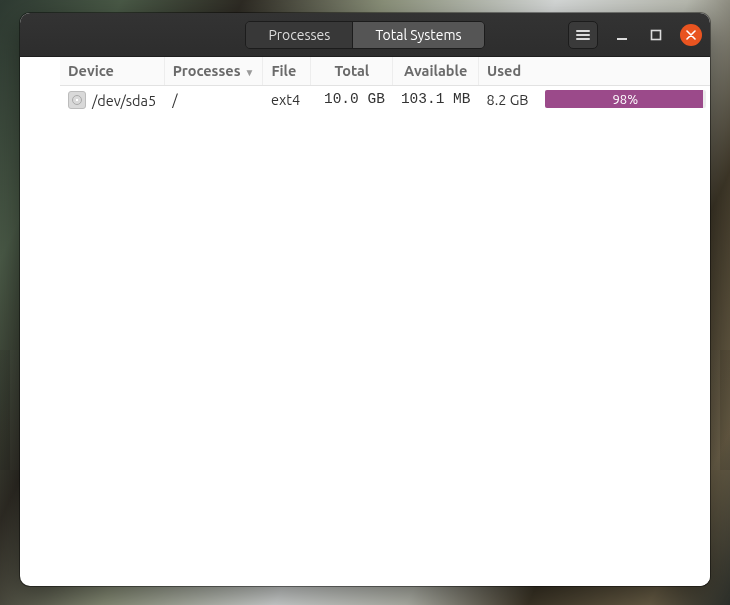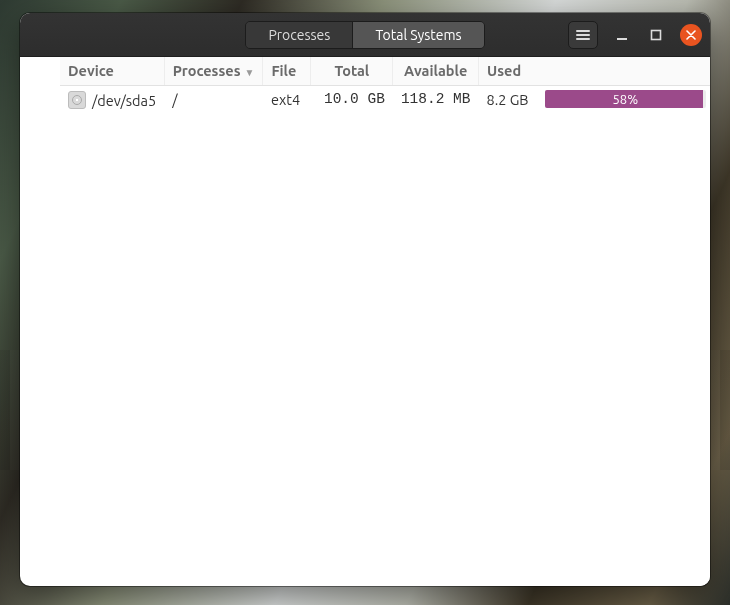--- a/index.html
+++ b/index.html
@@ -257,26 +257,26 @@
         </thead>
         <tbody>
           <tr>
             <td class="device">
               <span class="disk-icon"></span>
               <span>/dev/sda5</span>
             </td>
             <td>/</td>
             <td>ext4</td>
             <td class="num">10.0 GB</td>
-            <td class="num">118.2 MB</td>
+            <td class="num">103.1 MB</td>
             <td>8.2 GB</td>
             <td class="bar-cell">
               <div class="bar">
                 <div class="bar-fill" style="width:98%;background:#9b4a8a;"></div>
-                <div class="bar-label light">58%</div>
+                <div class="bar-label light">98%</div>
               </div>
             </td>
           </tr>
         </tbody>
       </table>
     </div>
 
   </div>
 </div>
 

